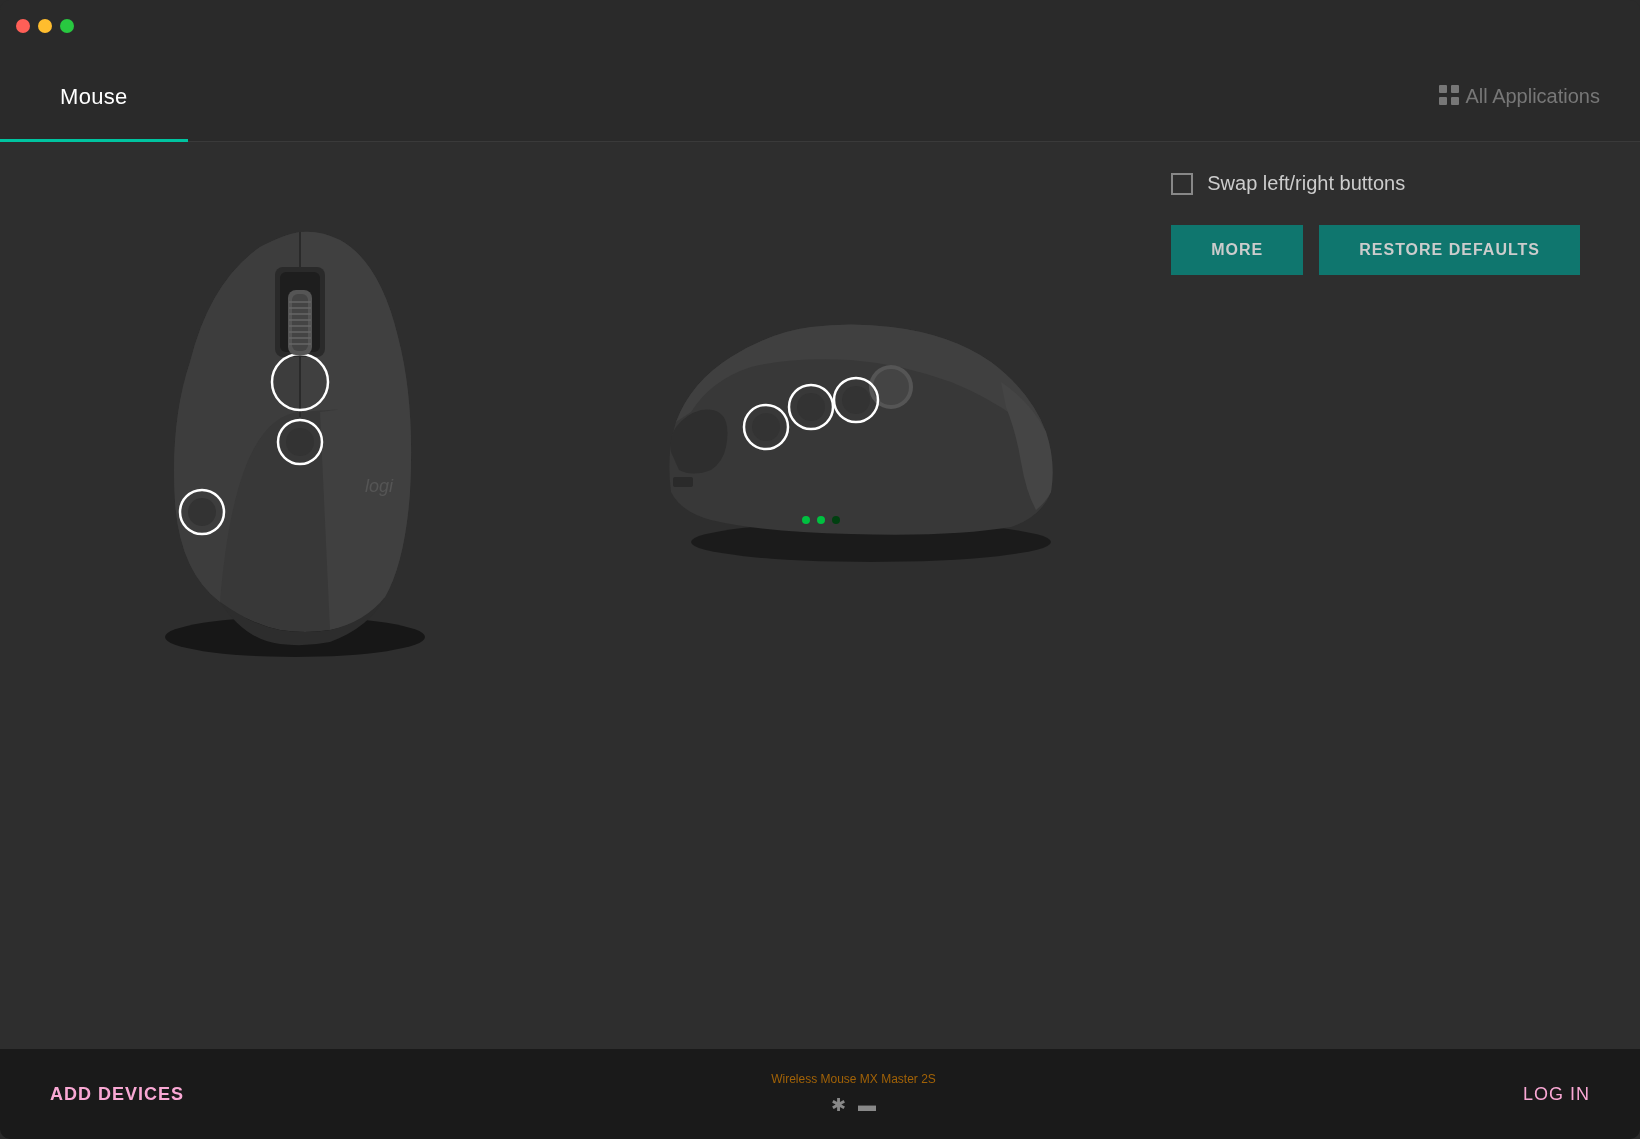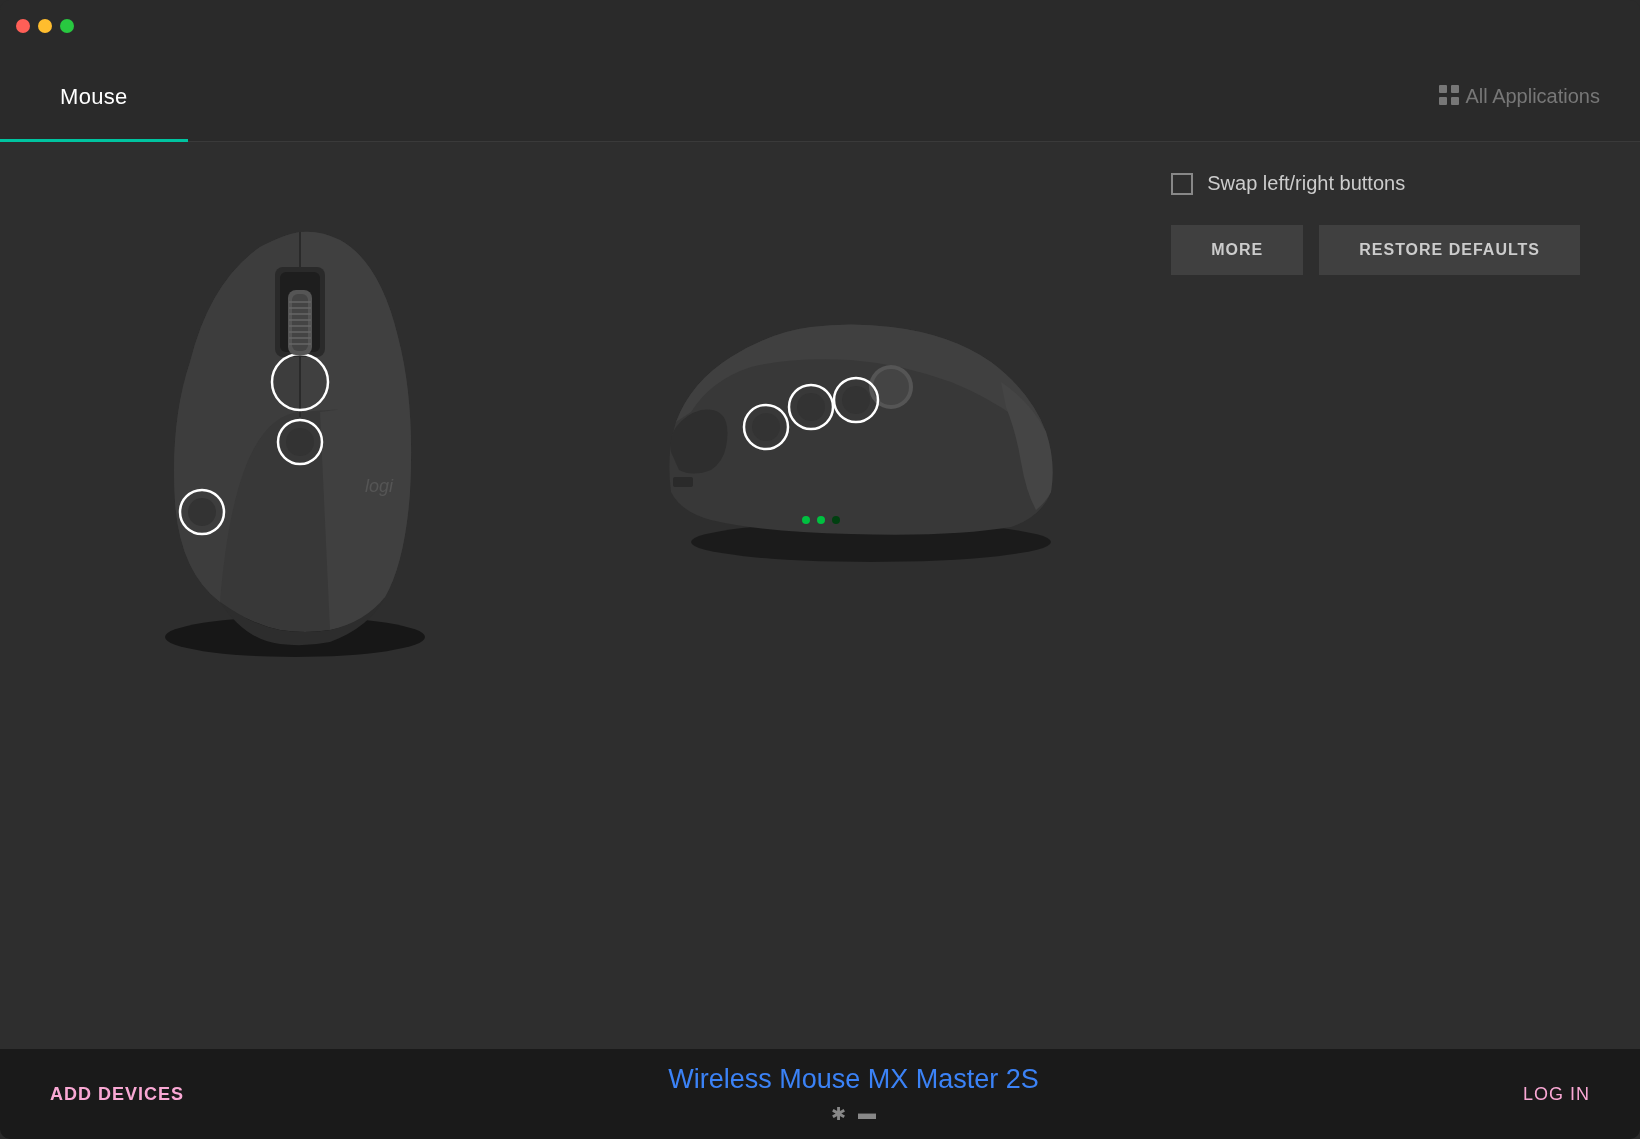--- a/index.html
+++ b/index.html
@@ -145,21 +145,21 @@
       color: #ccc;
       font-size: 20px;
     }
 
     .action-buttons {
       display: flex;
       gap: 16px;
     }
     .action-btn {
       padding: 16px 40px;
-      background: #404040;
+      background: #0f766e;
       color: #ccc;
       border: none;
       font-size: 16px;
       font-weight: 600;
       letter-spacing: 1px;
       cursor: pointer;
     }
 
     
     .footer {
@@ -174,22 +174,22 @@
       color: #f9a8d4;
       font-size: 18px;
       font-weight: 600;
       letter-spacing: 1px;
       cursor: pointer;
     }
     .footer-device-info {
       text-align: center;
     }
     .footer-device-name {
-      color: #3b82f6;
-      font-size: 27px;
+      color: #a16207;
+      font-size: 12px;
       font-weight: 400;
       margin-bottom: 8px;
     }
     .footer-device-icons {
       display: flex;
       align-items: center;
       justify-content: center;
       gap: 12px;
     }
     .footer-icon {

